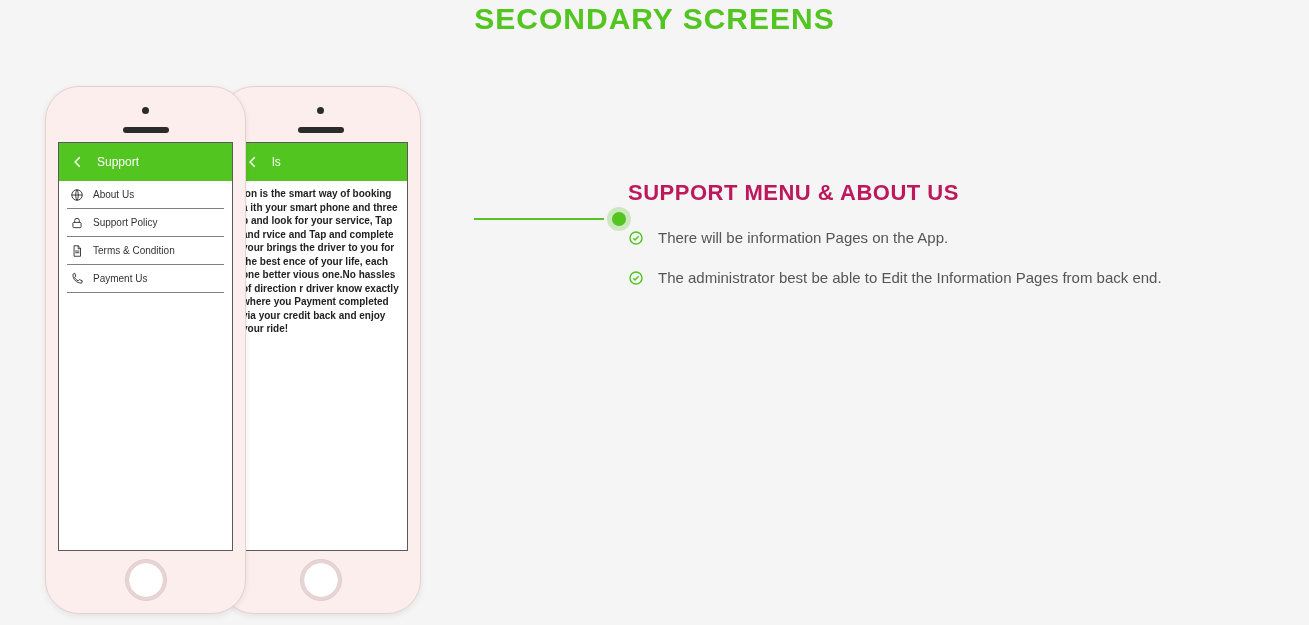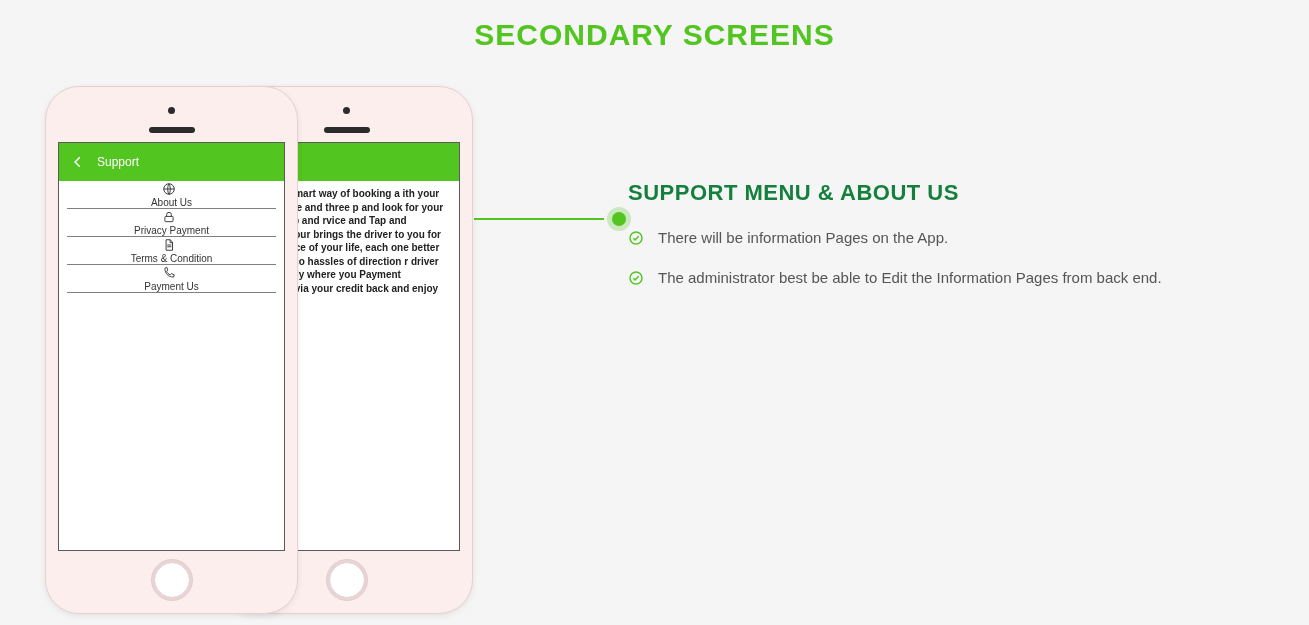--- a/index.html
+++ b/index.html
@@ -11,33 +11,33 @@
     color: #333;
     overflow: hidden;
     position: relative;
   }
   .page-title {
     text-align: center;
     font-size: 30px;
     font-weight: 700;
     letter-spacing: 1px;
     color: #52c520;
-    padding-top: 18px;
+    padding-top: 2px;
   }
   .stage {
     position: absolute;
     top: 80px;
     left: 0;
     width: 100%;
     height: 545px;
   }
   
   .phone {
     position: absolute;
-    width: 253px;
+    width: 201px;
     height: 528px;
     background: #fdeeee;
     border: 1px solid #e6d0d0;
     border-radius: 34px;
     box-shadow: 0 2px 6px rgba(0,0,0,0.08);
   }
   .phone-back { left: 220px; top: 6px; z-index: 1; }
   .phone-front { left: 45px;  top: 6px; z-index: 2; }
   .phone .sensors {
     position: absolute;
@@ -78,21 +78,20 @@
     margin-right: 10px;
   }
   .appbar .back svg { width: 14px; height: 14px; }
   .menu-list { list-style: none; margin: 0; padding: 0 8px; }
   .menu-list li {
     display: flex; align-items: center;
     height: 28px;
     border-bottom: 1px solid #808080;
     font-size: 10px;
     color: #333;
-    flex-direction: column;
   }
   .menu-list li .mi-icon {
     width: 16px; height: 16px; margin: 0 8px 0 2px;
     display: inline-flex; align-items: center; justify-content: center;
     color: #333;
   }
   .menu-list li .mi-icon svg { width: 14px; height: 14px; }
   .about-body {
     font-size: 10px;
     line-height: 1.35;
@@ -119,21 +118,21 @@
   }
   .info {
     position: absolute;
     top: 100px;
     left: 628px;
     width: 620px;
   }
   .info h2 {
     font-size: 22px;
     font-weight: 700;
-    color: #15803d;
+    color: #be185d;
     letter-spacing: 0.5px;
     margin-bottom: 22px;
   }
   .info ul { list-style: none; }
   .info li {
     display: flex;
     align-items: flex-end;
     font-size: 15px;
     color: #555;
     margin-bottom: 22px;
@@ -195,21 +194,21 @@
           </span>
           <span>About Us</span>
         </li>
         <li>
           <span class="mi-icon">
             <svg viewBox="0 0 24 24" fill="none" stroke="currentColor" stroke-width="1.6">
                 <rect x="5" y="11" width="14" height="9" rx="1.5"></rect>
                 <path d="M8 11V8a4 4 0 0 1 8 0v3"></path>
               </svg>
           </span>
-          <span>Privacy Payment</span>
+          <span>Support Policy</span>
         </li>
         <li>
           <span class="mi-icon">
             <svg viewBox="0 0 24 24" fill="none" stroke="currentColor" stroke-width="1.6">
                 <path d="M7 3h7l4 4v14H7z"></path>
                 <path d="M14 3v5h5"></path>
                 <path d="M9 12h7M9 15h7"></path>
               </svg>
           </span>
           <span>Terms &amp; Condition</span>

